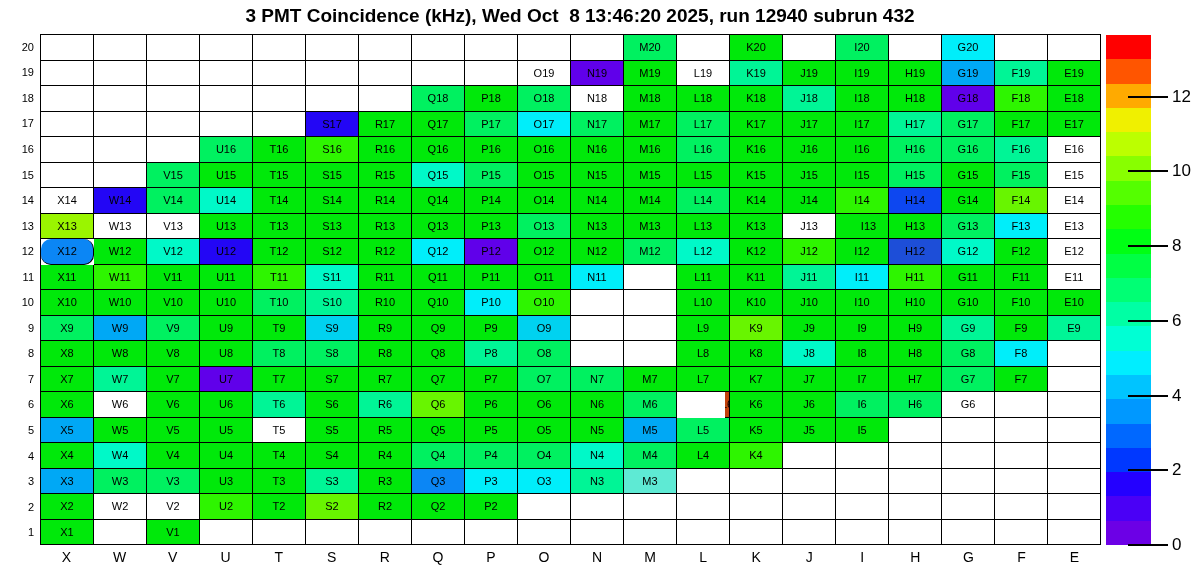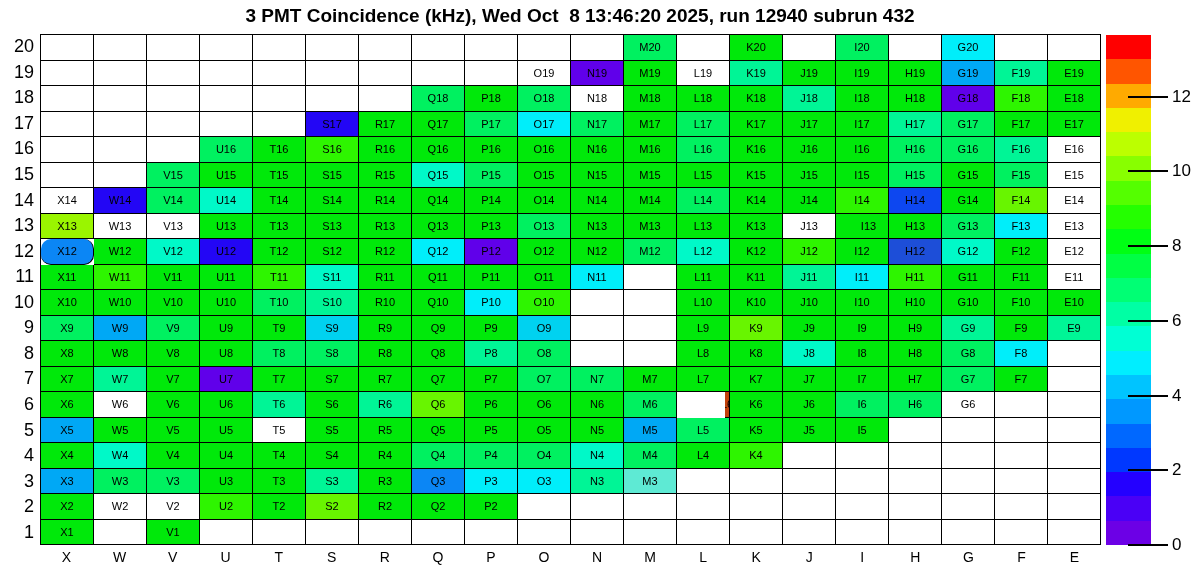--- a/index.html
+++ b/index.html
@@ -10,21 +10,21 @@
   .title{
     position:absolute;top:5px;left:0;width:1160px;text-align:center;
     font-size:19px;font-weight:bold;letter-spacing:0px;white-space:pre;
   }
   .y-labels{
     position:absolute;left:6px;top:34px;width:30px;height:511px;
     display:grid;grid-template-rows:repeat(20,1fr);
   }
   .y-labels div{
     display:flex;align-items:center;justify-content:flex-end;
-    font-size:18px;padding-right:2px;
+    font-size:11px;padding-right:2px;
   }
   .x-labels{
     position:absolute;left:40px;top:547px;width:1061px;height:20px;
     display:grid;grid-template-columns:repeat(20,1fr);
   }
   .x-labels div{
     display:flex;align-items:center;justify-content:center;font-size:14px;
   }
   .grid{
     position:absolute;left:40px;top:34px;width:1061px;height:511px;

